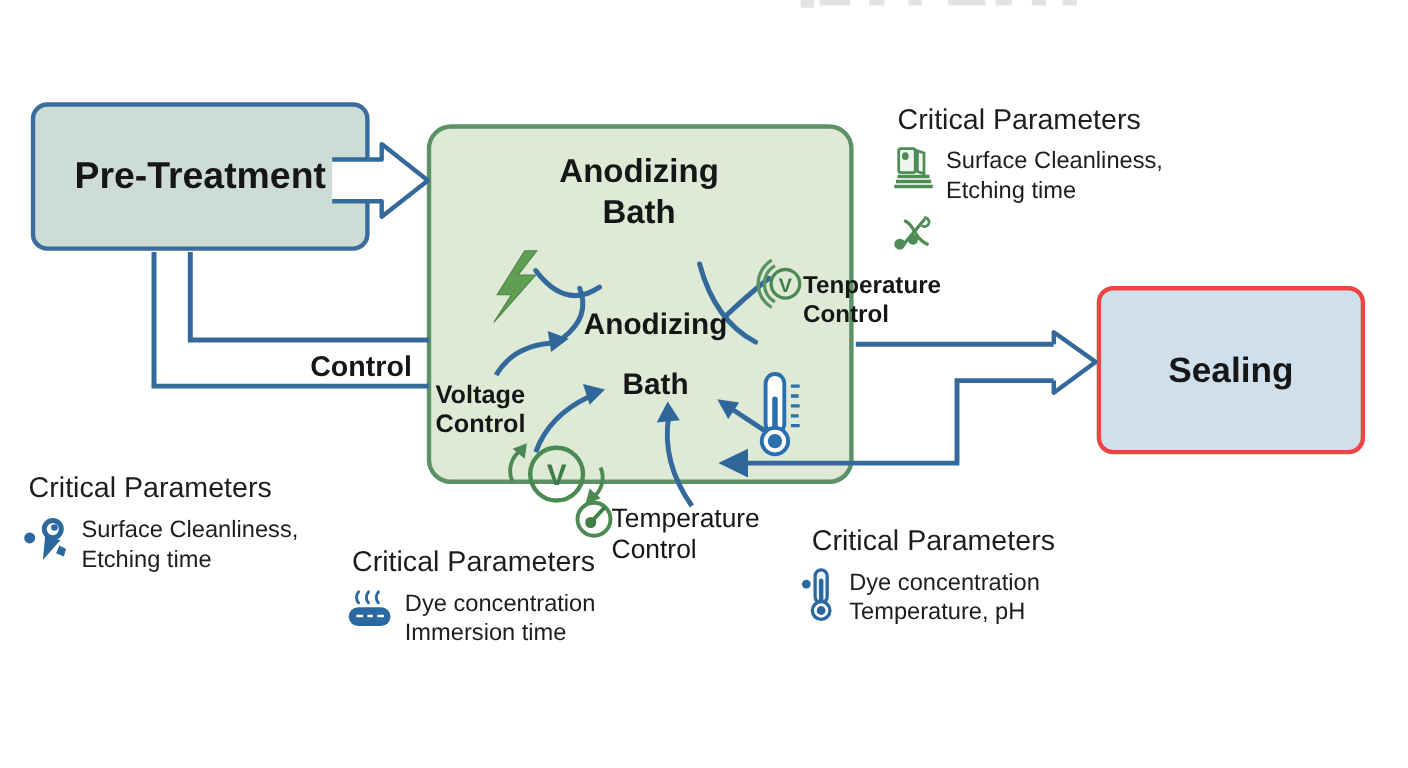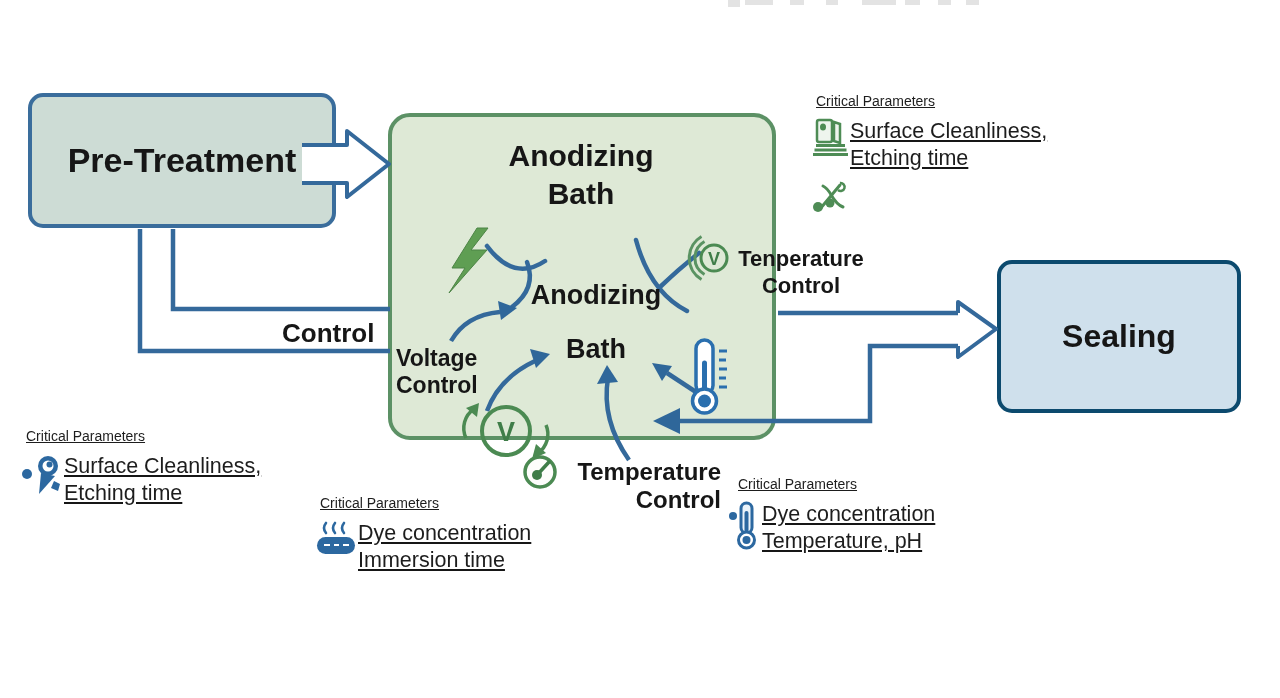--- a/index.html
+++ b/index.html
@@ -14,33 +14,33 @@
   .box-pre{
     left:28px;top:93px;width:308px;height:135px;background:#cddcd5;
     border:4px solid #3a6d9c;border-radius:15px;font-size:34px;font-weight:700;
   }
   .box-ano{
     left:388px;top:113px;width:388px;height:327px;background:#dee9d6;
     border:4px solid #5c9165;border-radius:22px;
   }
   .box-seal{
     left:997px;top:260px;width:244px;height:153px;background:#cfe0ec;
-    border:4px solid #0c4a6e;border-radius:15px;font-size:32px;font-weight:700;
+    border:4px solid #ef4444;border-radius:15px;font-size:32px;font-weight:700;
   }
   svg.overlay{position:absolute;left:0;top:0;z-index:2;pointer-events:none;}
   .lbl{position:absolute;z-index:3;white-space:pre-line;}
   .lbl-ano-title{left:441px;top:137px;width:280px;text-align:center;font-size:30px;font-weight:700;line-height:38px;}
   .lbl-ano-inner{left:506px;top:268px;width:180px;text-align:center;font-size:27px;font-weight:700;line-height:54px;}
   .lbl-voltage{left:396px;top:345px;width:120px;text-align:left;font-size:23px;font-weight:700;line-height:27px;}
-  .lbl-temp-bottom{left:556px;top:458px;width:165px;text-align:right;font-size:24px;font-weight:700;line-height:28px;}
-  .lbl-temp-right{left:730px;top:245px;width:142px;text-align:center;font-size:22px;font-weight:600;line-height:27px;}
+  .lbl-temp-bottom{left:556px;top:458px;width:165px;text-align:left;font-size:24px;font-weight:400;line-height:28px;}
+  .lbl-temp-right{left:730px;top:245px;width:142px;font-size:22px;font-weight:600;line-height:27px;}
   .lbl-dyeing{left:282px;top:318px;font-size:26px;font-weight:700;}
   .cp{position:absolute;z-index:3;}
-  .cp-h{font-size:14px;color:#1d1d1d;margin-bottom:9px;padding-left:6px;text-decoration:underline;}
-  .cp-item{display:flex;align-items:flex-start;margin-bottom:4px;text-decoration:underline;}
+  .cp-h{font-size:26px;color:#1d1d1d;margin-bottom:9px;padding-left:6px;}
+  .cp-item{display:flex;align-items:flex-start;gap:10px;margin-bottom:4px;}
   .cp-item .txt{font-size:21.5px;line-height:27px;white-space:pre-line;color:#1d1d1d;}
   .cp-tr{left:810px;top:93px;}
   .cp-bl{left:20px;top:428px;}
   .cp-bc{left:314px;top:495px;}
   .cp-br{left:728px;top:476px;}
   .cp-br .cp-h{padding-left:10px;}
   .remnant{position:absolute;top:0;height:5px;background:#e3e3e3;z-index:1;}
 </style>
 </head>
 <body>

